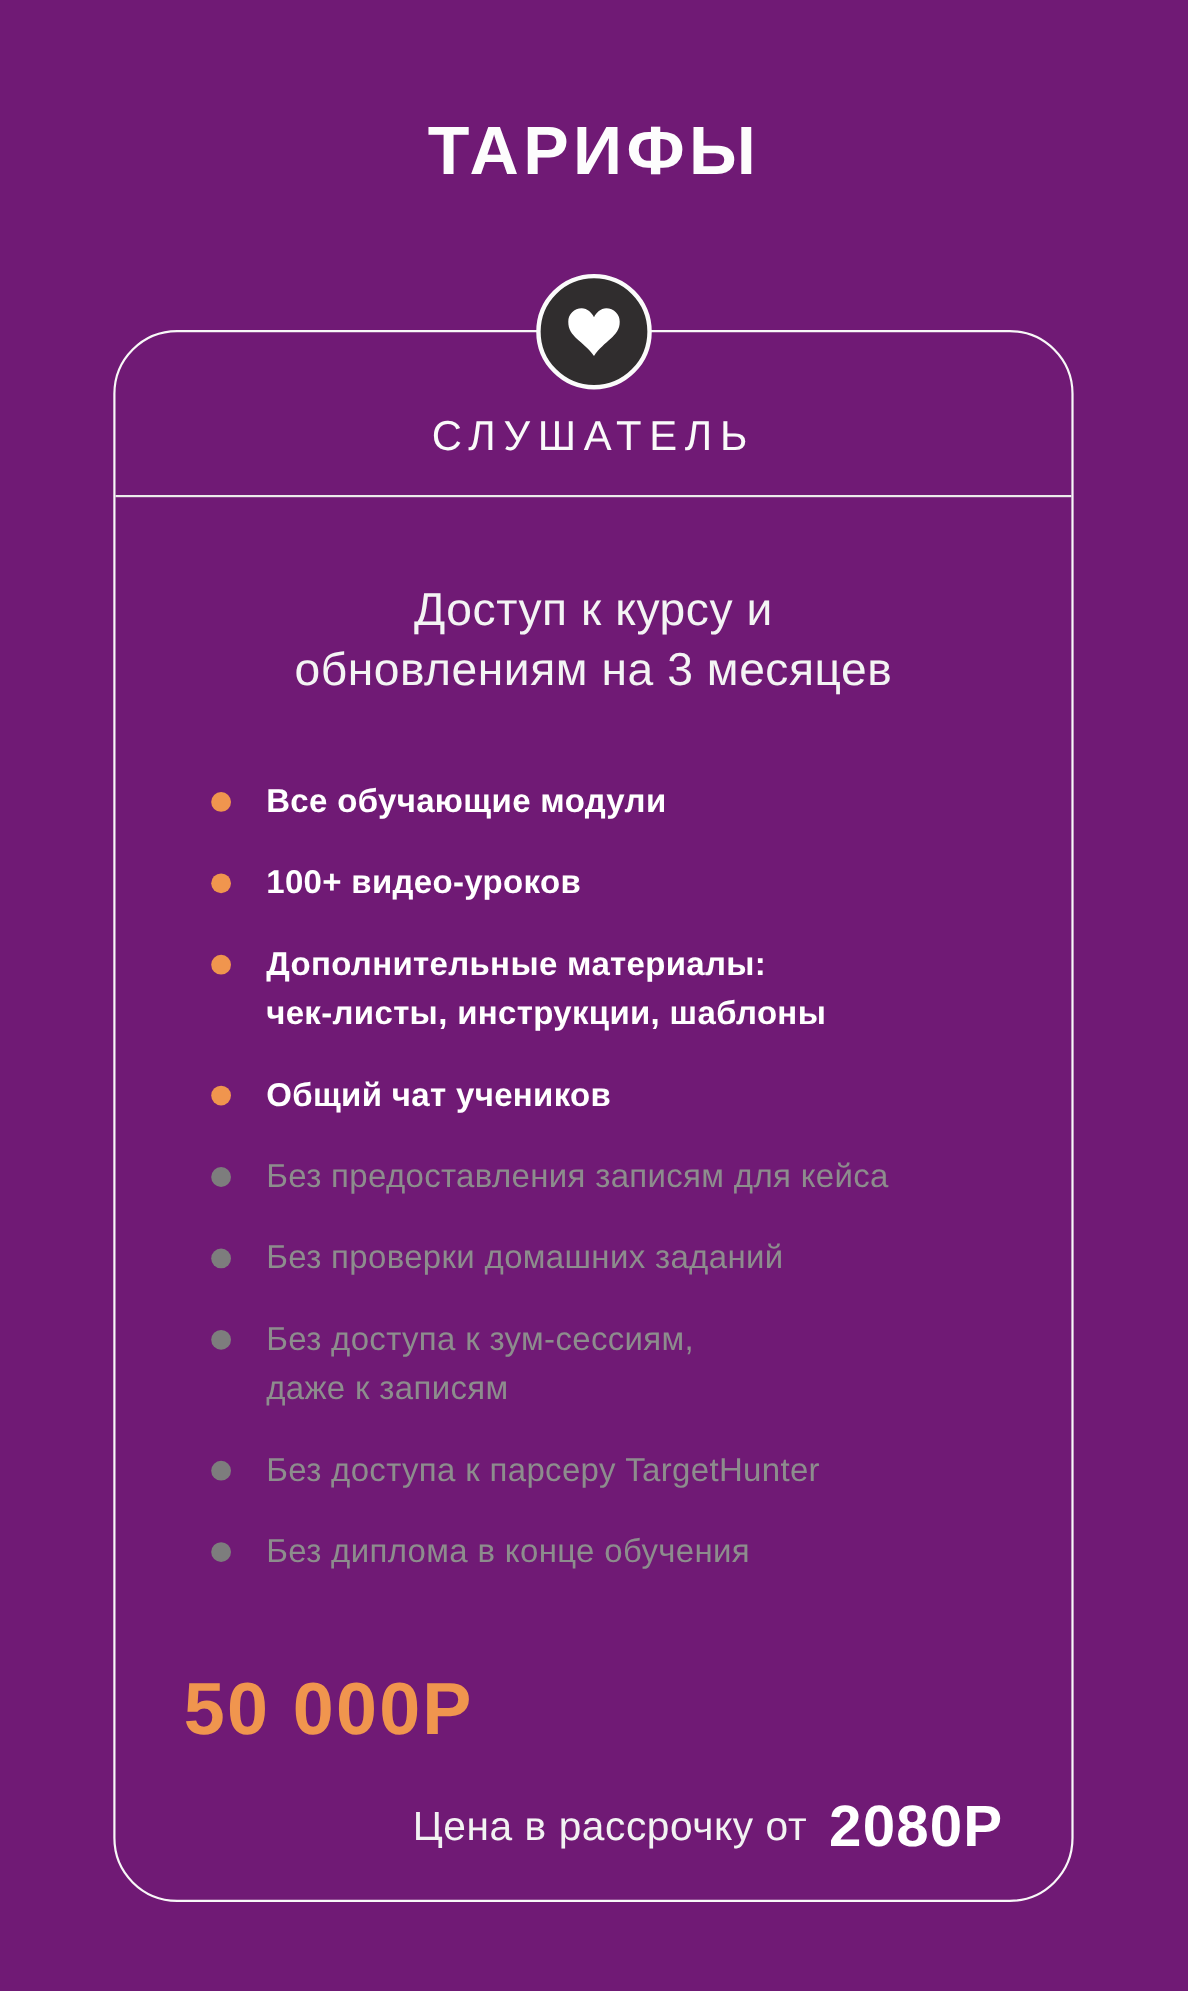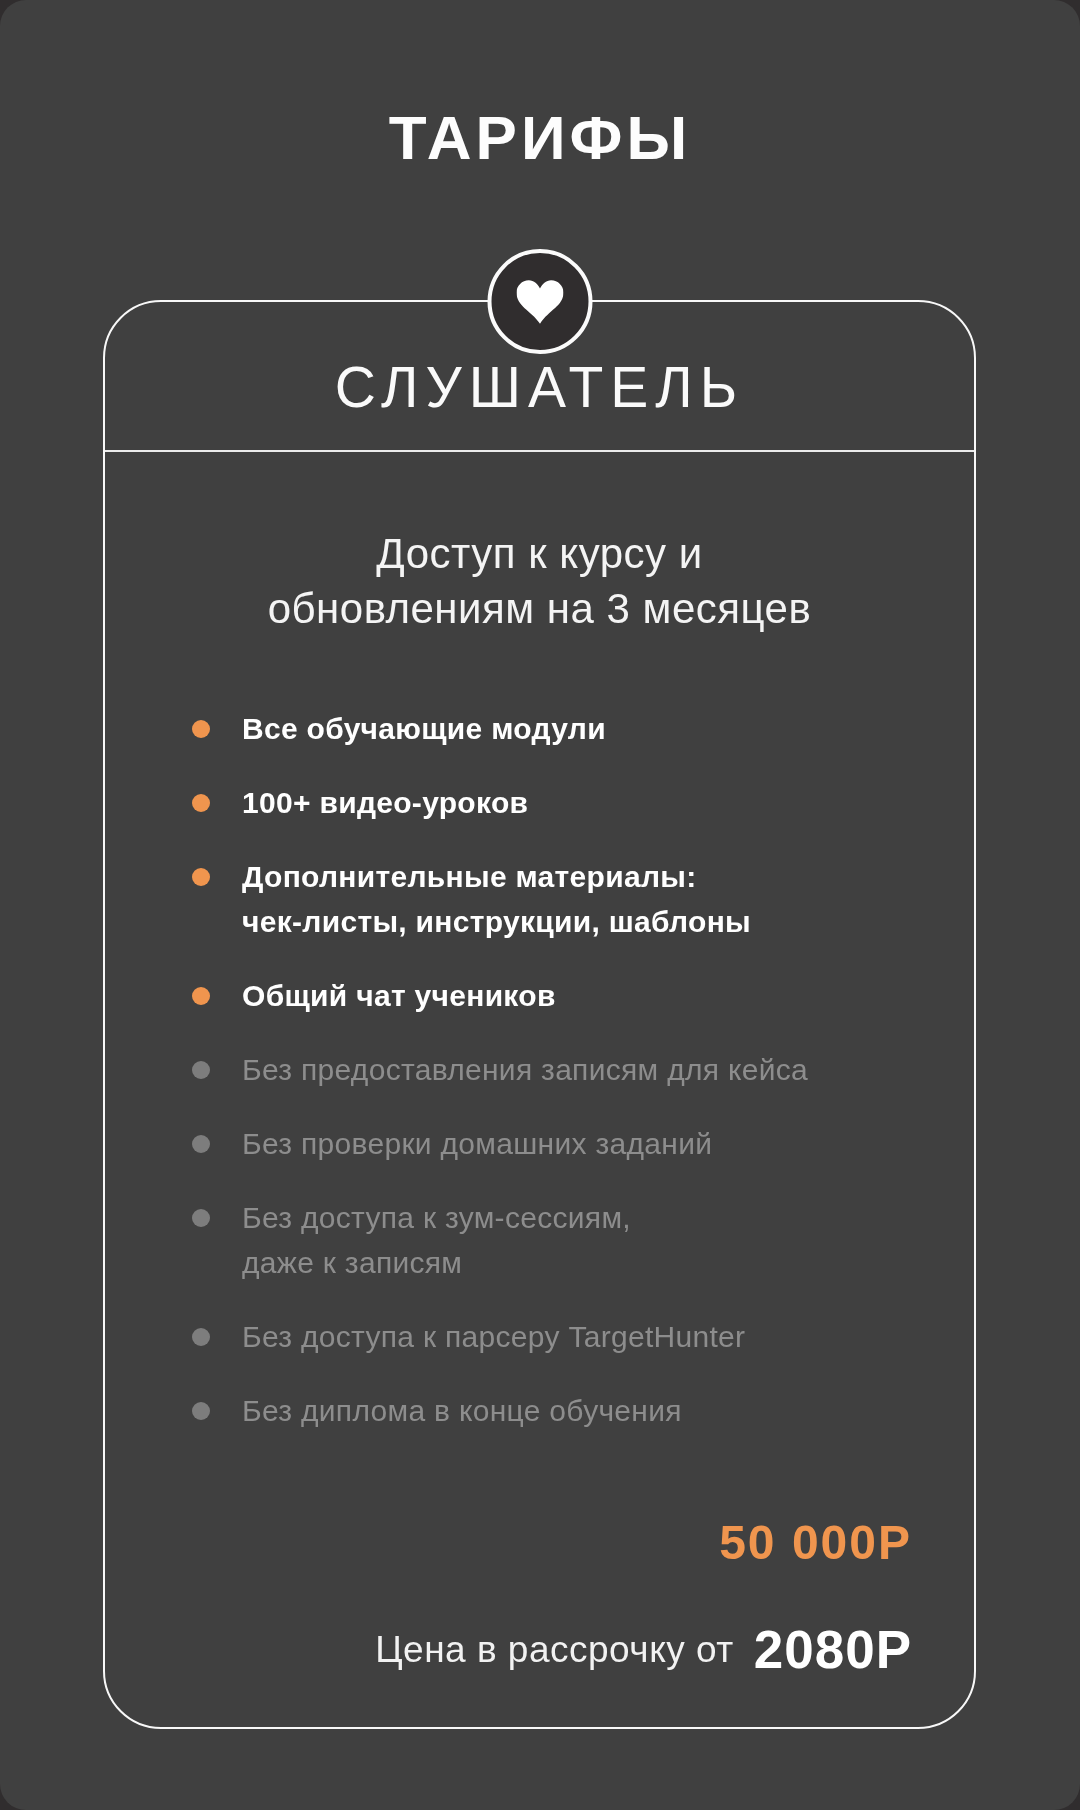--- a/index.html
+++ b/index.html
@@ -10,23 +10,22 @@
   body {
     width: 1080px;
     height: 1810px;
     font-family: "Liberation Sans", sans-serif;
     overflow: hidden;
   }
   .screen {
     position: relative;
     width: 1080px;
     height: 1810px;
-    background: #404040;
+    background: #701a75;
     overflow: hidden;
-    border-radius: 26px;
   }
   .page-title {
     position: absolute;
     top: 104px;
     left: 0;
     width: 100%;
     margin: 0;
     text-align: center;
     color: #fdfdfd;
     font-size: 62px;
@@ -69,21 +68,21 @@
     height: 150px;
     display: flex;
     align-items: flex-end;
     justify-content: center;
     padding-bottom: 34px;
     border-bottom: 2px solid #ececec;
   }
   .tariff-name {
     margin: 0;
     color: #fafafa;
-    font-size: 57px;
+    font-size: 38px;
     font-weight: 400;
     letter-spacing: 7px;
     line-height: 1;
   }
   .card-body {
     box-sizing: border-box;
     padding: 0 62px;
     display: flex;
     flex-direction: column;
   }
@@ -100,21 +99,21 @@
   .features {
     list-style: none;
     margin: 70px 0 0 0;
     padding: 0 0 0 25px;
   }
   .feature {
     display: flex;
     align-items: flex-start;
     margin-bottom: 29px;
   }
-  .feature:last-child { margin-bottom: 4px; }
+  .feature:last-child { margin-bottom: 15px; }
   .dot {
     flex: none;
     width: 18px;
     height: 18px;
     border-radius: 50%;
     margin-top: 14px;
   }
   .feature.included .dot { background: #f0954e; }
   .feature.excluded .dot { background: #7d7d7d; }
   .feature-label {
@@ -127,23 +126,23 @@
   .feature.included .feature-label {
     color: #ffffff;
     font-weight: 700;
   }
   .feature.excluded .feature-label {
     color: #8d8d8d;
     font-weight: 400;
   }
   .price {
     margin-top: 70px;
-    text-align: right;
+    text-align: left;
     color: #f0954e;
-    font-size: 48px;
+    font-size: 67px;
     font-weight: 700;
     line-height: 72px;
     letter-spacing: 2px;
   }
   .installment {
     margin-top: 40px;
     display: flex;
     justify-content: flex-end;
     align-items: center;
     gap: 20px;

